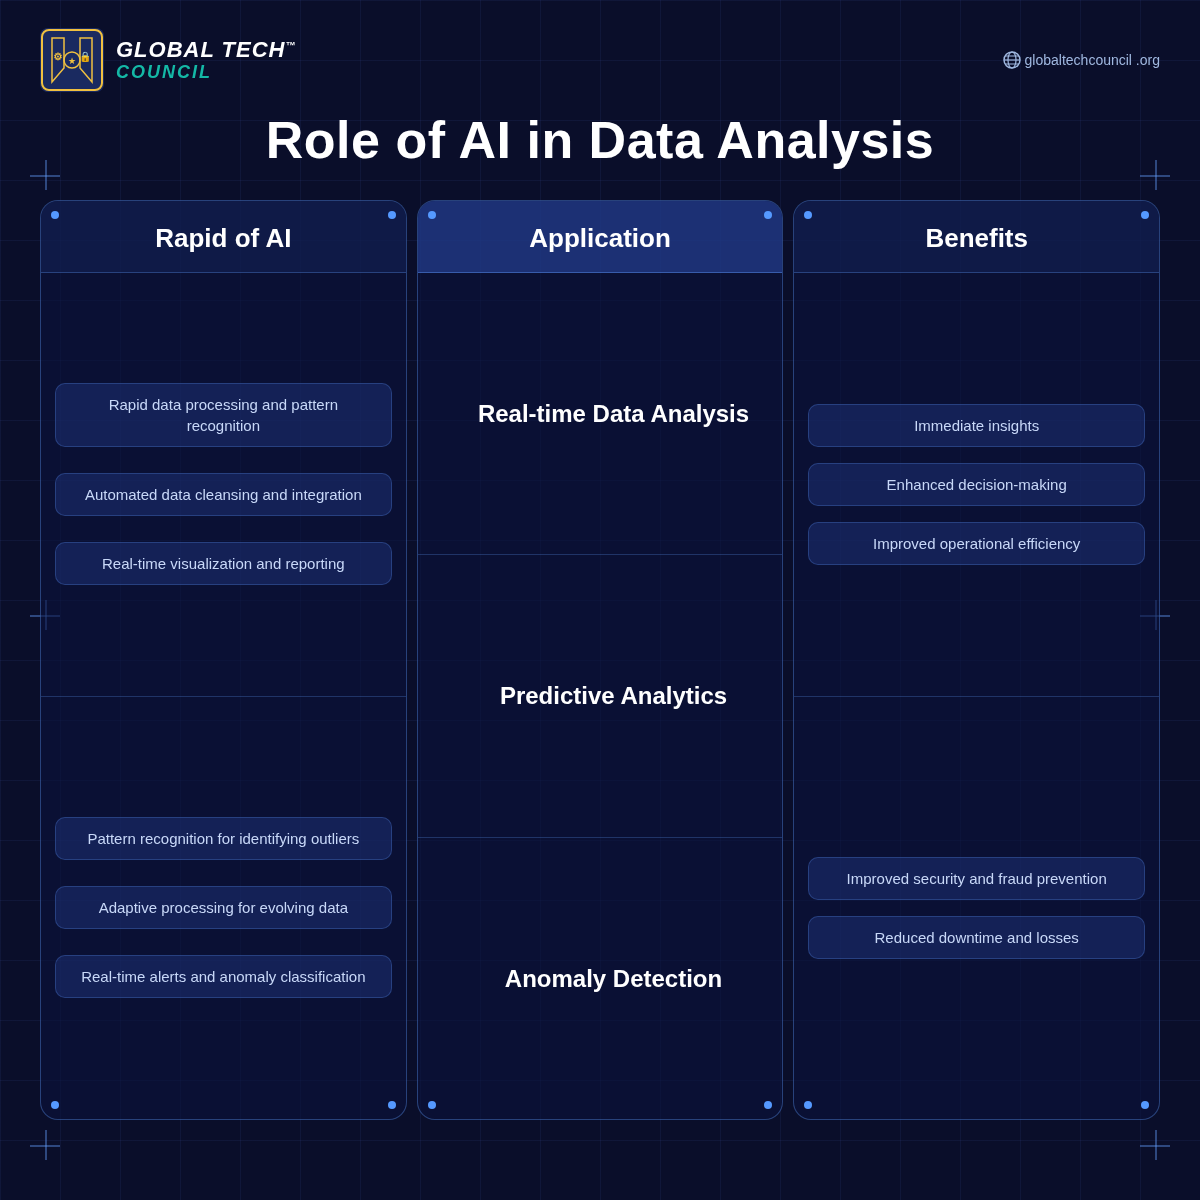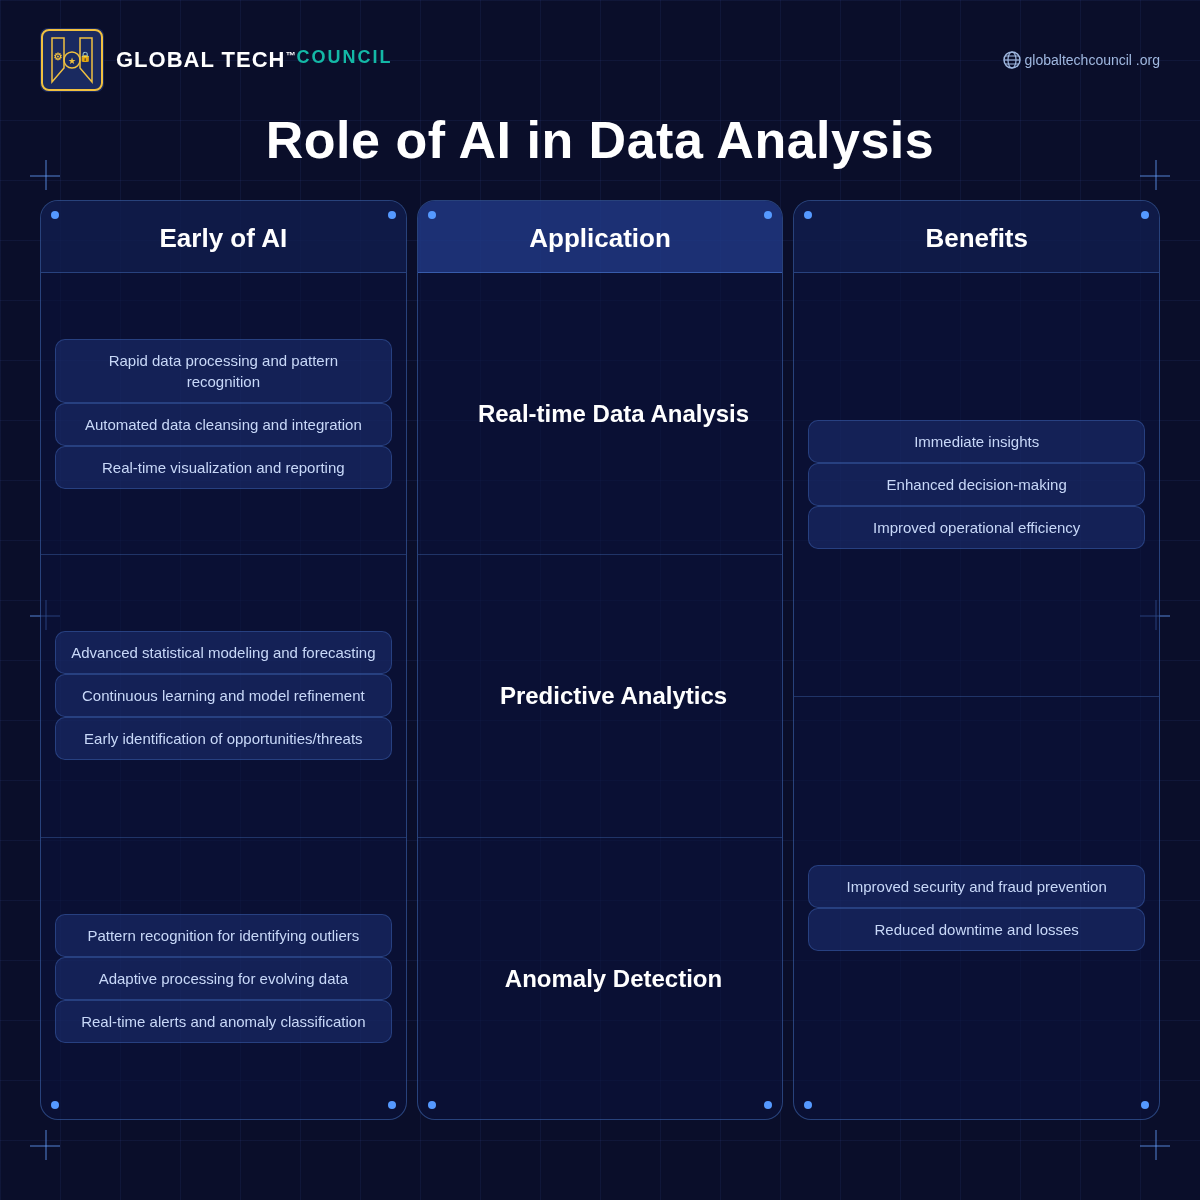--- a/index.html
+++ b/index.html
@@ -69,22 +69,23 @@
       gap: 12px;
     }
 
     .logo-icon {
       width: 64px;
       height: 64px;
     }
 
     .logo-text {
       display: flex;
-      flex-direction: row;
+      flex-direction: column;
       line-height: 1.15;
+      font-style: italic;
     }
 
     .logo-text .brand {
       font-size: 22px;
       font-weight: 900;
       color: #ffffff;
       letter-spacing: 1px;
     }
 
     .logo-text .brand sup {
@@ -202,21 +203,21 @@
     
     .role-item {
       background: rgba(30, 50, 120, 0.5);
       border: 1px solid rgba(100,160,255,0.25);
       border-radius: 10px;
       padding: 10px 14px;
       color: #c8d8f8;
       font-size: 15px;
       text-align: center;
       line-height: 1.4;
-      margin-bottom: 0;
+      margin-bottom: 26px;
     }
     .role-item:last-child { margin-bottom: 0; }
 
     
     .app-section {
       flex: 1;
       display: flex;
       flex-direction: column;
       align-items: center;
       justify-content: center;
@@ -237,21 +238,21 @@
     
     .benefit-item {
       background: rgba(30, 50, 120, 0.5);
       border: 1px solid rgba(100,160,255,0.25);
       border-radius: 10px;
       padding: 10px 14px;
       color: #c8d8f8;
       font-size: 15px;
       text-align: center;
       line-height: 1.4;
-      margin-bottom: 0;
+      margin-bottom: 16px;
     }
     .benefit-item:last-child { margin-bottom: 0; }
 
     
     .col-center .col-header {
       background: rgba(40,70,160,0.6);
       border-bottom-color: rgba(100,160,255,0.4);
     }
 
   </style>
@@ -304,33 +305,28 @@
     </div>
   </header>
 
   <h1 class="main-title">Role of AI in Data Analysis</h1>
 
   <div class="table-container">
 
     <div class="col-panel">
       <div class="dot-bl"></div>
       <div class="dot-br"></div>
-      <div class="col-header">Early of AI</div>
+      <div class="col-header">Rapid of AI</div>
 
       <div class="col-section">
         <div class="role-item">Rapid data processing and pattern recognition</div>
         <div class="role-item">Automated data cleansing and integration</div>
         <div class="role-item">Real-time visualization and reporting</div>
       </div>
 
-      <div class="col-section">
-        <div class="role-item">Advanced statistical modeling and forecasting</div>
-        <div class="role-item">Continuous learning and model refinement</div>
-        <div class="role-item">Early identification of opportunities/threats</div>
-      </div>
 
       <div class="col-section">
         <div class="role-item">Pattern recognition for identifying outliers</div>
         <div class="role-item">Adaptive processing for evolving data</div>
         <div class="role-item">Real-time alerts and anomaly classification</div>
       </div>
     </div>
 
     <div class="col-panel col-center">
       <div class="dot-bl"></div>

